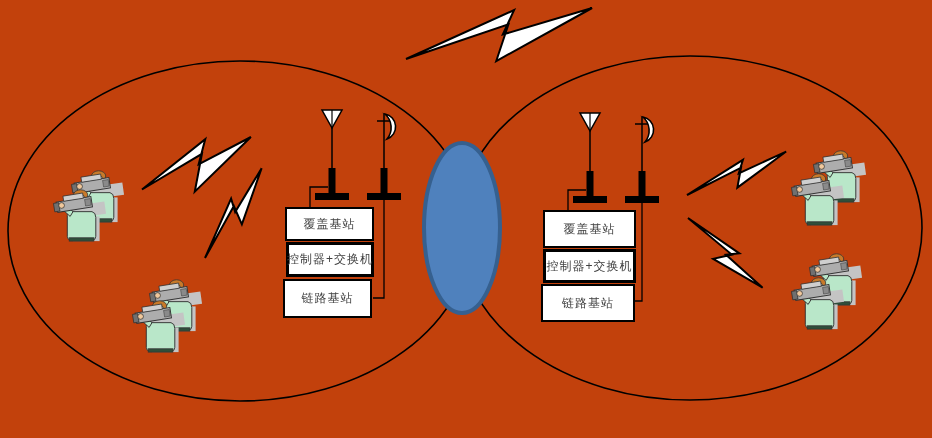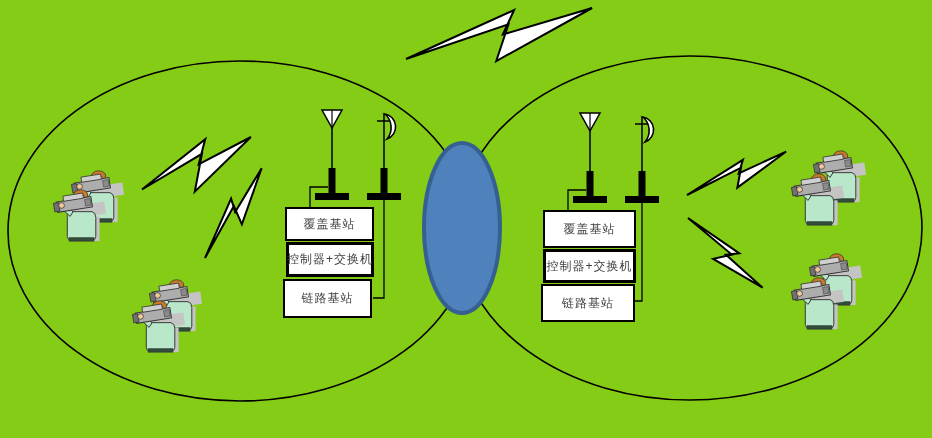--- a/index.html
+++ b/index.html
@@ -1,19 +1,19 @@
 <!DOCTYPE html>
 <html><head>
 <meta charset="utf-8">
 <style>
   html,body{margin:0;padding:0;background:#ffffff;}
   #stage{
     position:relative;
     width:932px;height:438px;
-    background:#84cc16;
+    background:#c2410c;
     overflow:hidden;
     font-family:"Liberation Sans","DejaVu Sans",sans-serif;
   }
   #diagram-svg{position:absolute;left:0;top:0;z-index:1;}
   .station-box{
     position:absolute;
     z-index:2;
     box-sizing:border-box;
     background:#ffffff;
     border:2px solid #000000;

